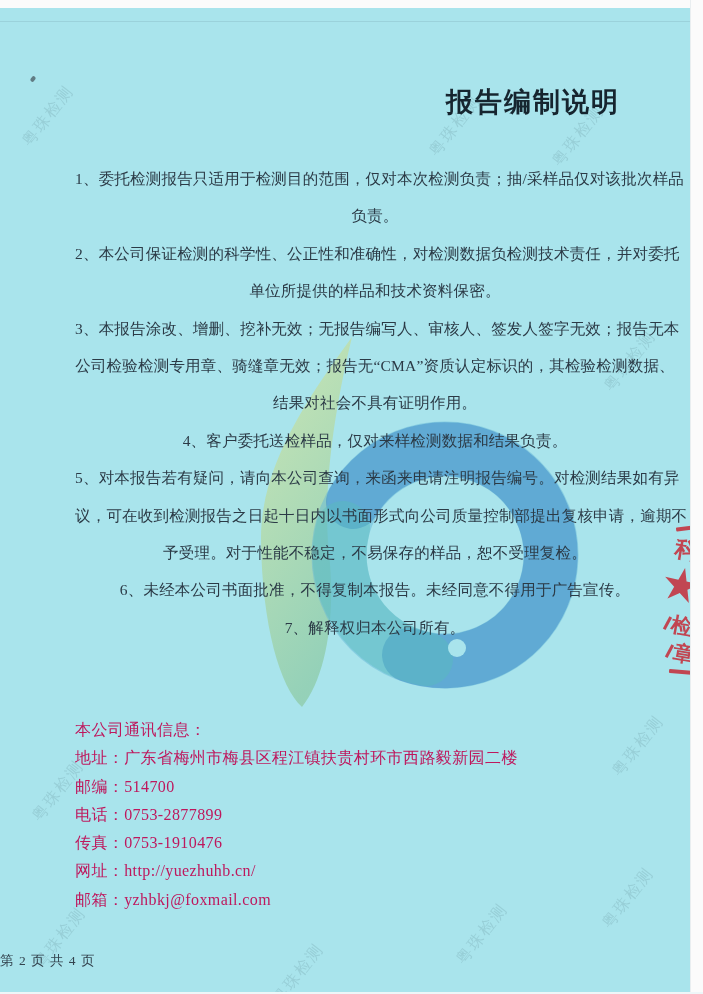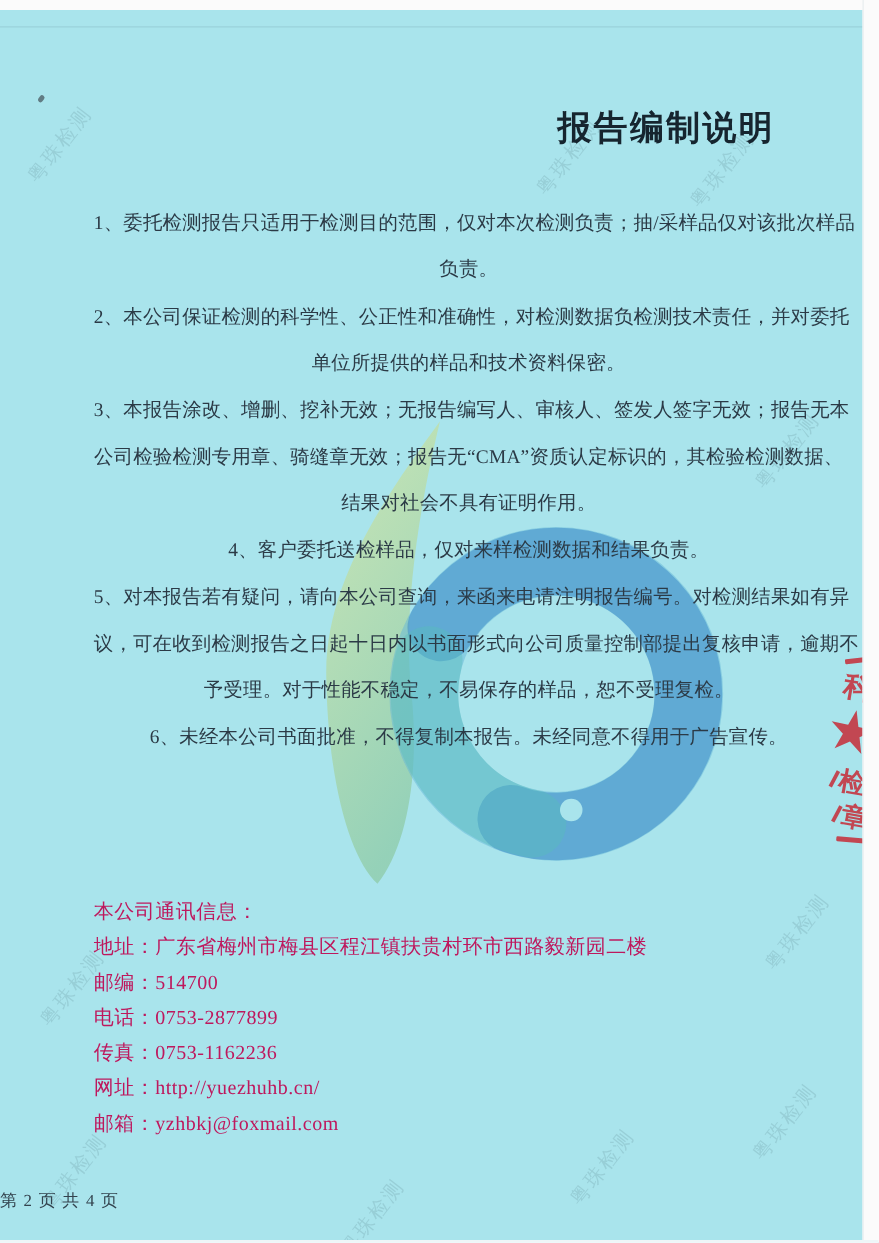--- a/index.html
+++ b/index.html
@@ -96,28 +96,29 @@
       <div class="nline">2、本公司保证检测的科学性、公正性和准确性，对检测数据负检测技术责任，并对委托</div>
       <div class="nline">单位所提供的样品和技术资料保密。</div>
       <div class="nline">3、本报告涂改、增删、挖补无效；无报告编写人、审核人、签发人签字无效；报告无本</div>
       <div class="nline">公司检验检测专用章、骑缝章无效；报告无“CMA”资质认定标识的，其检验检测数据、</div>
       <div class="nline">结果对社会不具有证明作用。</div>
       <div class="nline">4、客户委托送检样品，仅对来样检测数据和结果负责。</div>
       <div class="nline">5、对本报告若有疑问，请向本公司查询，来函来电请注明报告编号。对检测结果如有异</div>
       <div class="nline">议，可在收到检测报告之日起十日内以书面形式向公司质量控制部提出复核申请，逾期不</div>
       <div class="nline">予受理。对于性能不稳定，不易保存的样品，恕不受理复检。</div>
       <div class="nline">6、未经本公司书面批准，不得复制本报告。未经同意不得用于广告宣传。</div>
+      <div class="nline">7、解释权归本公司所有。</div>
     </div>
 
     <div class="contact">
       <div class="cline">本公司通讯信息：</div>
       <div class="cline">地址：广东省梅州市梅县区程江镇扶贵村环市西路毅新园二楼</div>
       <div class="cline">邮编：514700</div>
       <div class="cline">电话：0753-2877899</div>
-      <div class="cline">传真：0753-1162236</div>
+      <div class="cline">传真：0753-1910476</div>
       <div class="cline">网址：http://yuezhuhb.cn/</div>
       <div class="cline">邮箱：yzhbkj@foxmail.com</div>
     </div>
 
     <div class="footer">第 2 页 共 4 页</div>
 
     <div class="stamp">
       <div class="st-dash top"></div>
       <div class="st-char t">科</div>
       <div class="st-star">★</div>

